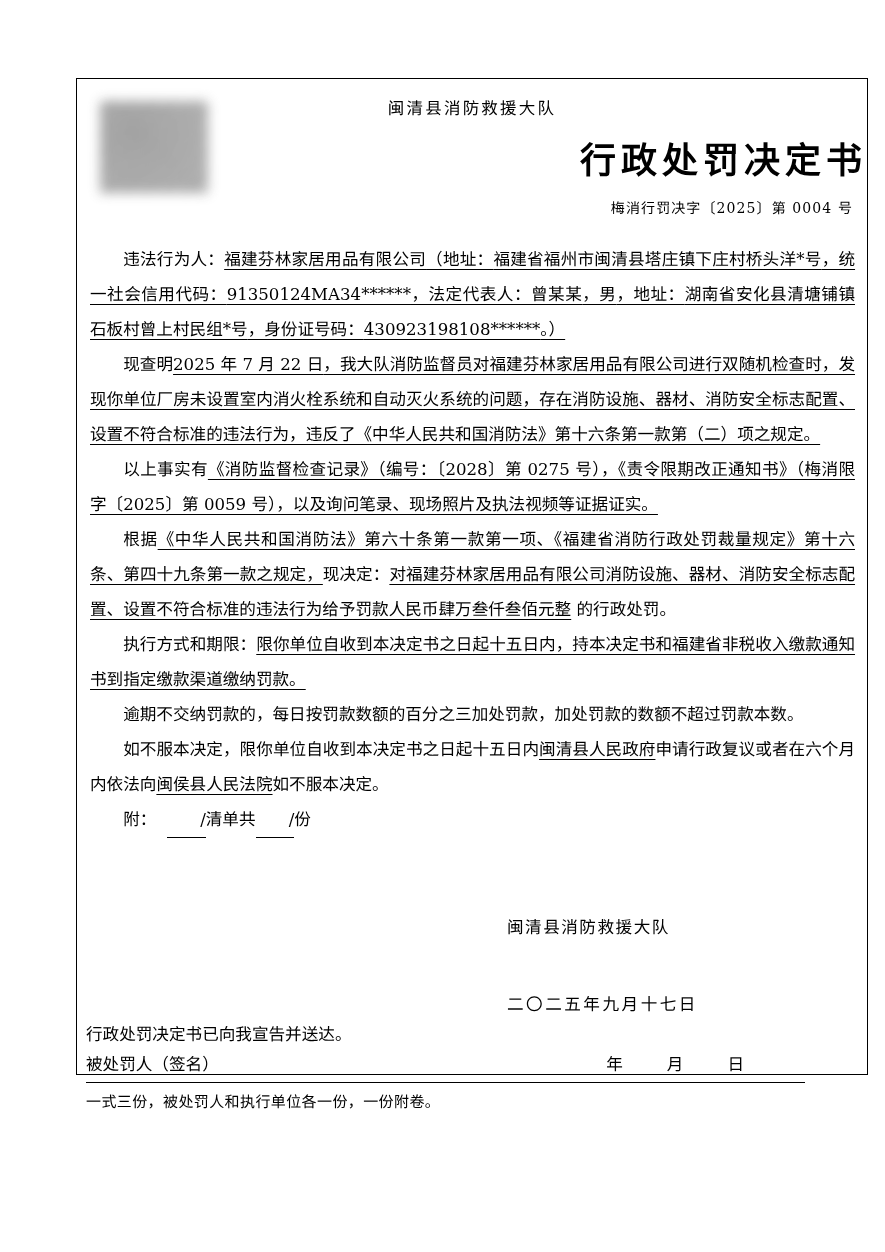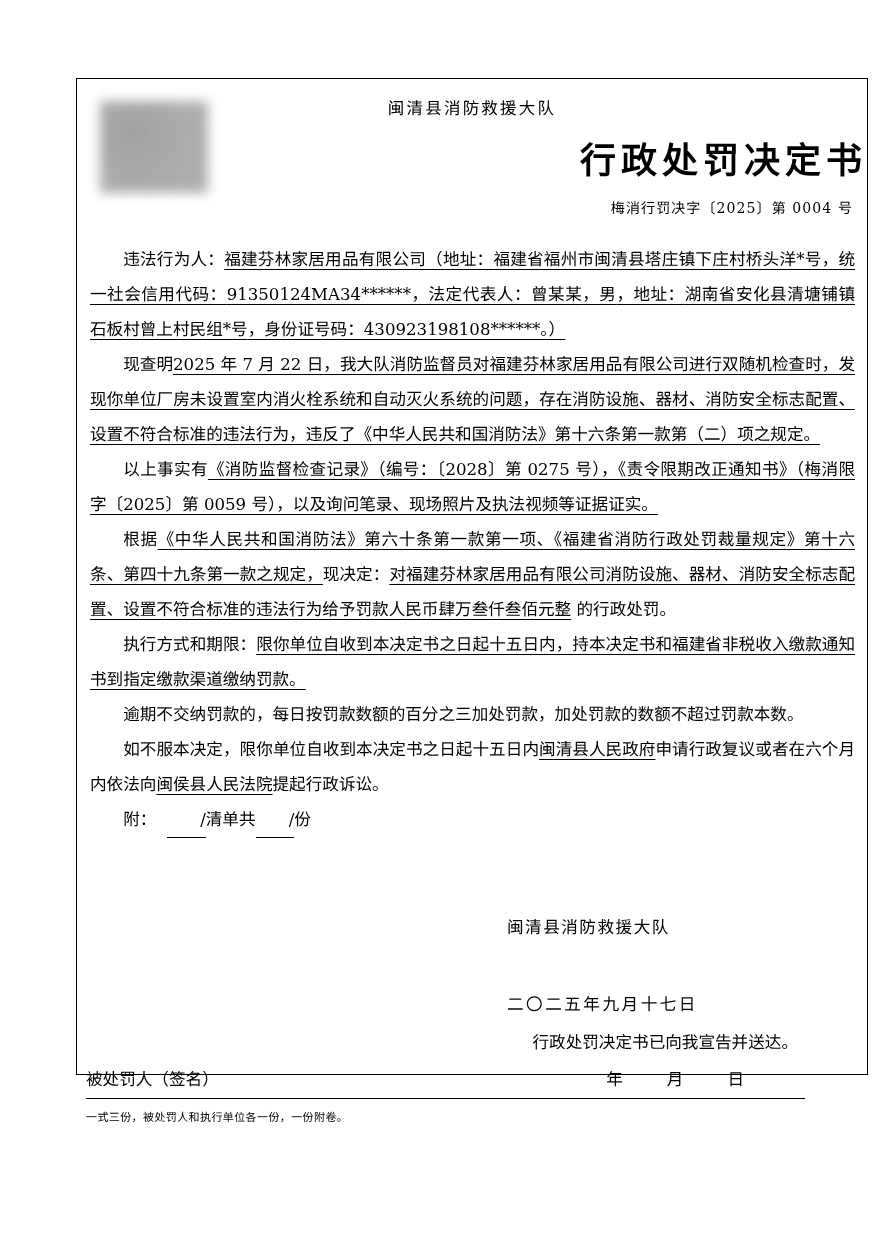--- a/index.html
+++ b/index.html
@@ -122,43 +122,42 @@
 
   
   .footer {
     position: absolute;
     left: 86px;
     top: 1020px;
     width: 720px;
     font-size: 16.6px;
     line-height: 30px;
   }
-  .footer-declare { margin: 8px; text-align: right; }
+  .footer-declare { margin: 0; }
   .footer-sign-row {
     margin: 0;
     display: flex;
     align-items: flex-start;
-    font-family: Liberation Mono, monospace;
   }
   .footer-sign-label { white-space: nowrap; }
   .footer-date-spacer { flex: 1 1 auto; }
   .footer-ymd {
     display: flex;
     gap: 44px;
     margin-right: 62px;
   }
   .footer-rule {
     margin-top: 2px;
     width: 719px;
     height: 0;
     border-top: 1.4px solid #000;
   }
   .footer-note {
     margin: 4px 0 0 0;
-    font-size: 11px;
+    font-size: 15px;
     letter-spacing: .4px;
   }
 </style>
 </head>
 <body>
 
 <div class="doc-frame">
 
   <div class="redaction"></div>
 
@@ -175,21 +174,21 @@
     <p class="para"><span>现查明</span><span class="ul">2025 年 7 月 22 日</span><span class="ul">，我大队消防监督员对福建芬林家居用品有限公司进行双随机检查时，发现你单位厂房未设置室内消火栓系统和自动灭火系统的问题，存在消防设施、器材、消防安全标志配置、 设置不符合标准的违法行为，违反了《中华人民共和国消防法》第十六条第一款第（二）项之规定。</span></p>
 
     <p class="para"><span>以上事实有</span><span class="ul">《消防监督检查记录》（编号：〔2028〕第 0275 号），《责令限期改正通知书》（梅消限字〔2025〕第 0059 号），以及询问笔录、现场照片及执法视频等证据证实。</span></p>
 
     <p class="para"><span>根据</span><span class="ul">《中华人民共和国消防法》第六十条第一款第一项、《福建省消防行政处罚裁量规定》第十六条、第四十九条第一款之规定，</span><span>现决定：</span><span class="ul">对福建芬林家居用品有限公司消防设施、器材、消防安全标志配置、设置不符合标准的违法行为给予罚款人民币肆万叁仟叁佰元整</span><span> 的行政处罚。</span></p>
 
     <p class="para"><span>执行方式和期限：</span><span class="ul">限你单位自收到本决定书之日起十五日内，持本决定书和福建省非税收入缴款通知书到指定缴款渠道缴纳罚款。</span></p>
 
     <p class="para">逾期不交纳罚款的，每日按罚款数额的百分之三加处罚款，加处罚款的数额不超过罚款本数。</p>
 
-    <p class="para"><span>如不服本决定，限你单位自收到本决定书之日起十五日内</span><span class="ul">闽清县人民政府</span><span>申请行政复议或者在六个月内依法向</span><span class="ul">闽侯县人民法院</span><span>提起行政诉讼。</span></p>
+    <p class="para"><span>如不服本决定，限你单位自收到本决定书之日起十五日内</span><span class="ul">闽清县人民政府</span><span>申请行政复议或者在六个月内依法向</span><span class="ul">闽侯县人民法院</span><span>如不服本决定。</span></p>
 
     <p class="attach-line"><span>附：</span>&nbsp;&nbsp;<span class="blank">/</span><span>清单共</span><span class="blank">/</span><span>份</span></p>
 
   </div>
 
   <div class="sign-block">
     <p class="sign-org">闽清县消防救援大队</p>
     <p class="sign-date">二〇二五年九月十七日</p>
   </div>
 

